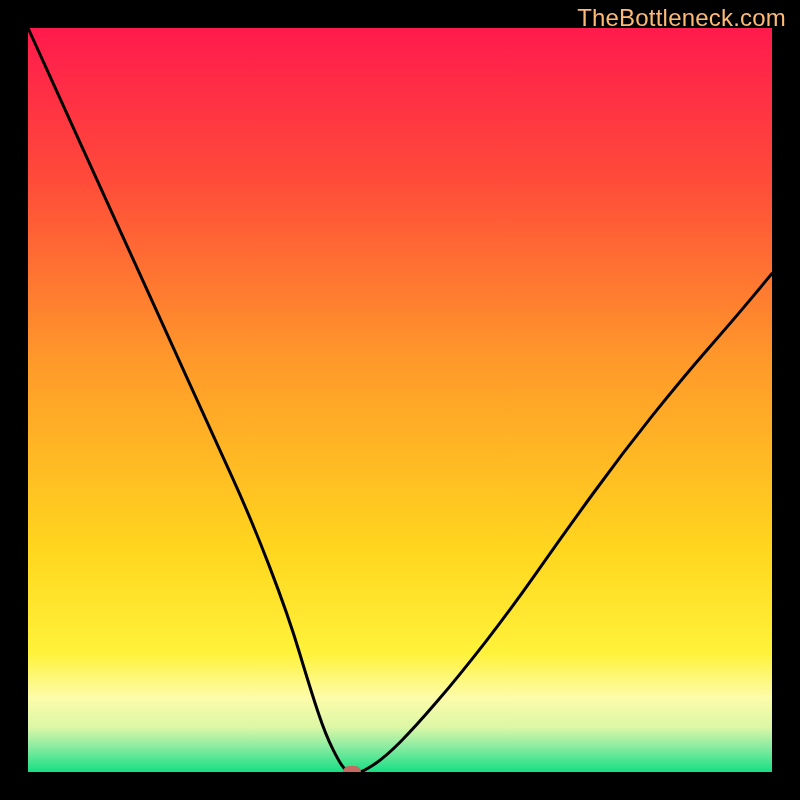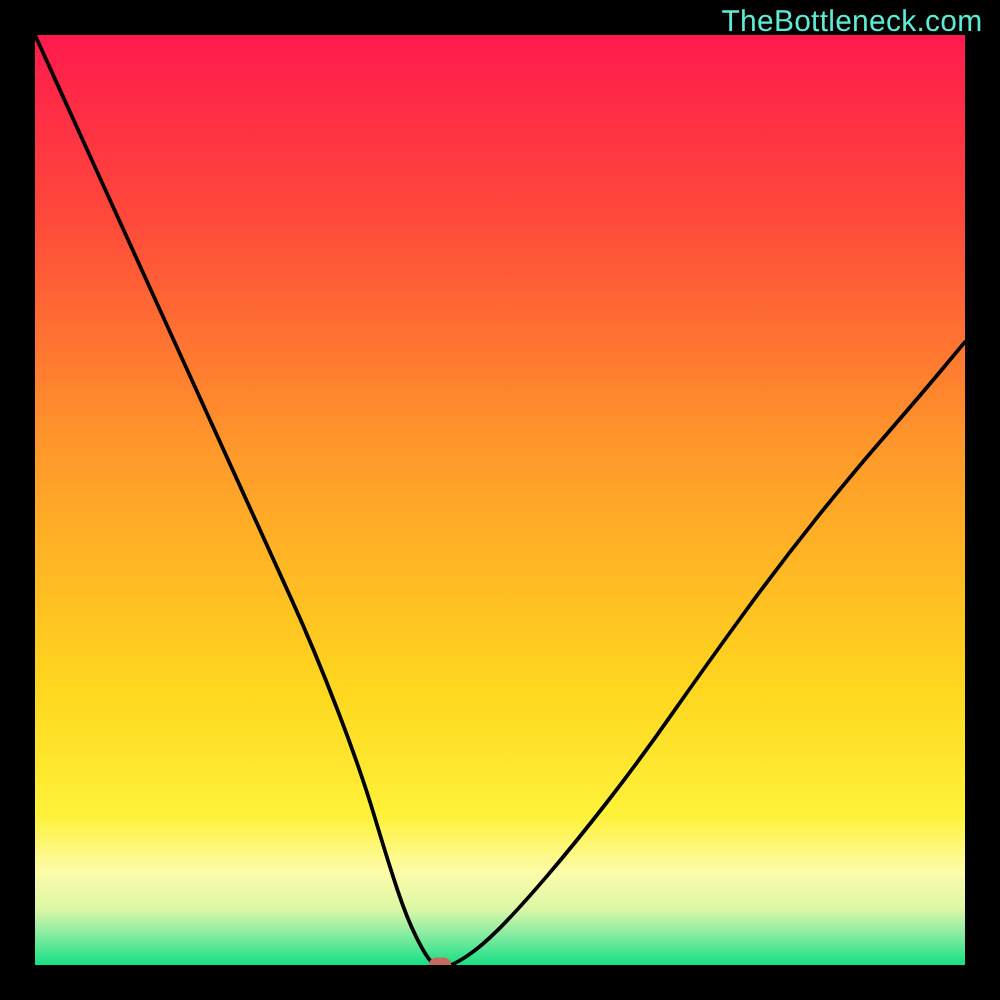--- a/index.html
+++ b/index.html
@@ -14,21 +14,21 @@
   .outer {
     position: relative;
     width: 800px;
     height: 800px;
     background: #000;
   }
   .watermark {
     position: absolute;
     top: 4px;
     right: 14px;
-    color: #5eead4;
+    color: #fdba74;
     font-size: 24px;
     font-weight: 500;
     letter-spacing: 0.2px;
     z-index: 5;
   }
   .plot-frame {
     position: absolute;
     left: 28px;
     top: 28px;
     width: 744px;

